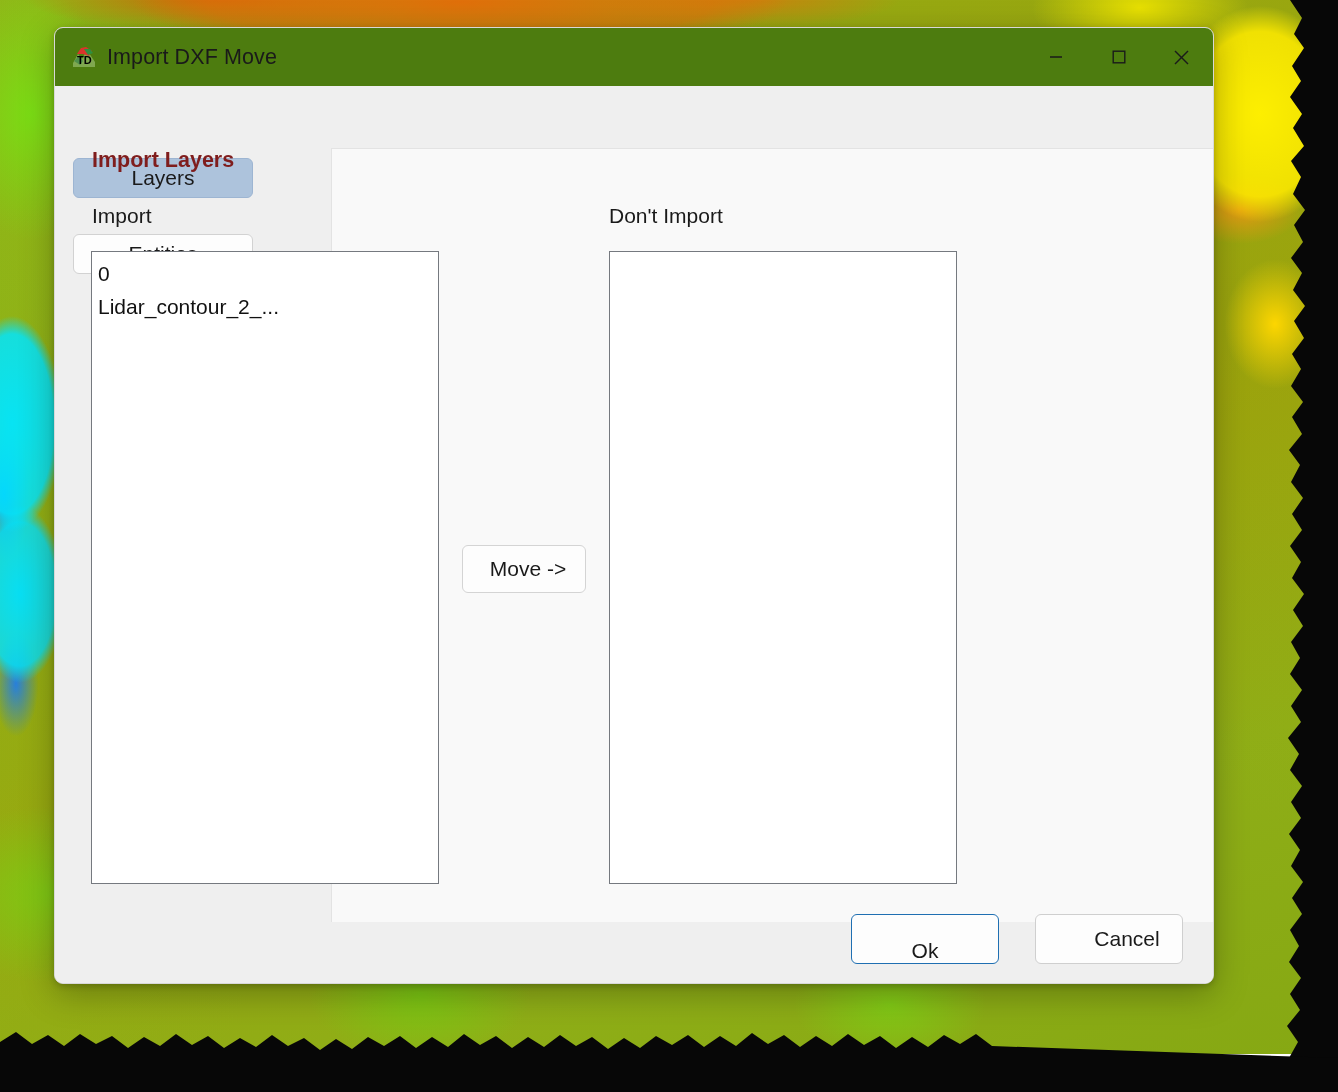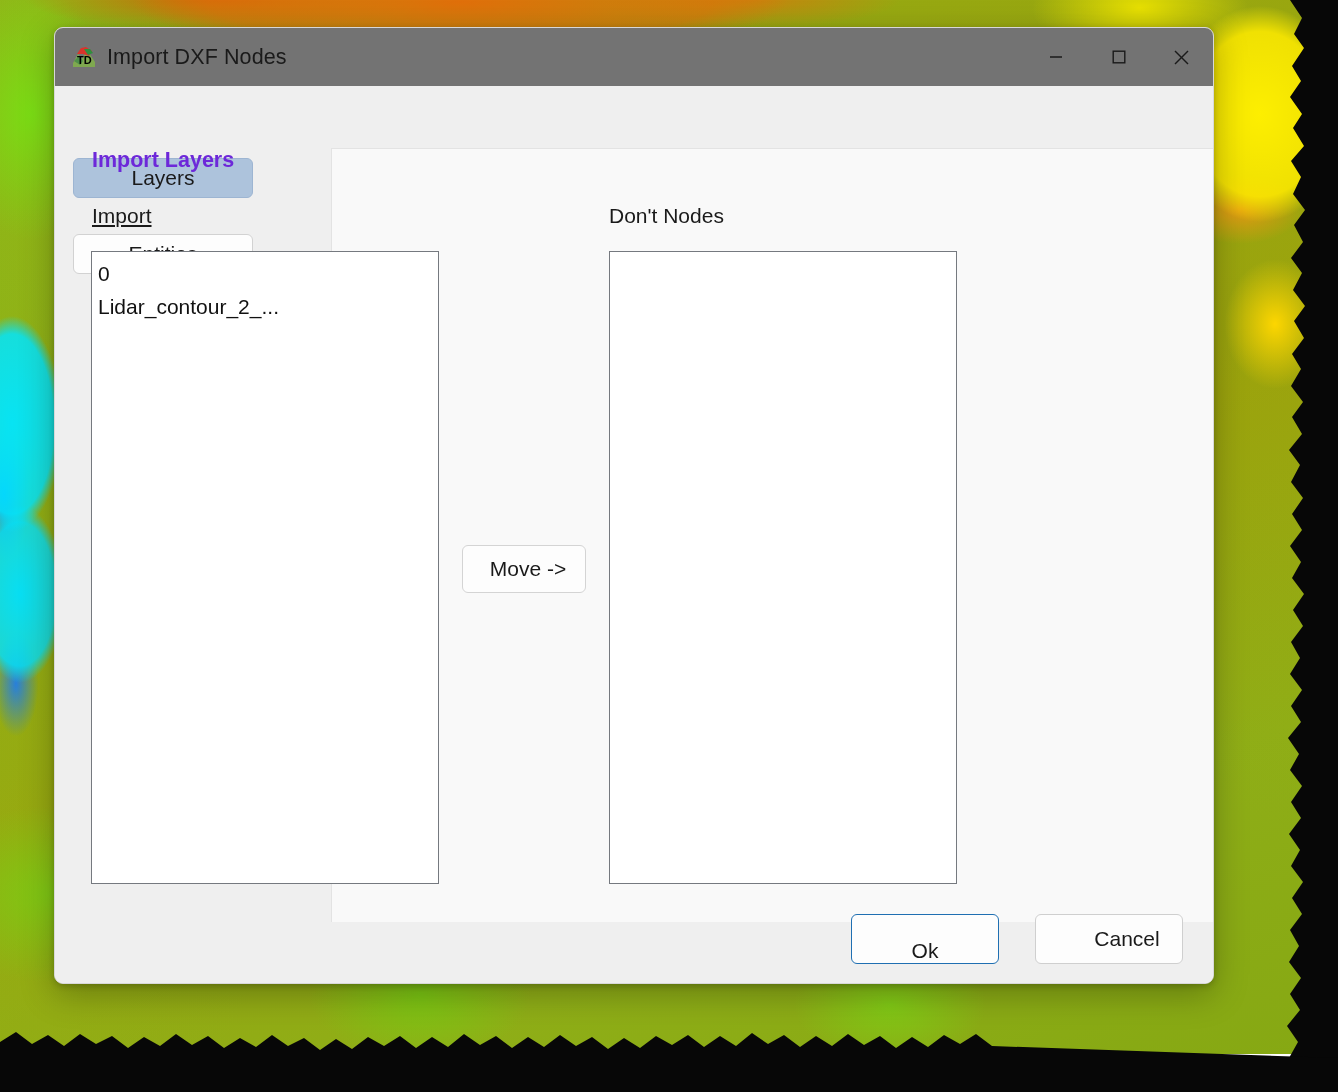--- a/index.html
+++ b/index.html
@@ -77,21 +77,21 @@
     border-radius: 9px;
     box-shadow: 0 10px 34px rgba(0,0,0,0.28), 0 2px 6px rgba(0,0,0,0.18);
     overflow: hidden;
     border: 1px solid #d8d8d8;
     box-sizing: border-box;
   }
 
   .titlebar {
     position: relative;
     height: 58px;
-    background: #737373;
+    background: #4d7c0f;
     display: flex;
     align-items: center;
   }
   .title-icon {
     width: 26px;
     height: 24px;
     margin-left: 16px;
     margin-right: 10px;
     flex: none;
     position: relative;
@@ -167,30 +167,30 @@
     border-bottom: none;
     box-sizing: border-box;
   }
 
   .content-head {
     position: absolute;
     left: 37px;
     top: 62px;
     font-size: 21.5px;
     font-weight: bold;
-    color: #6d28d9;
+    color: #7f1d1d;
   }
 
   .col-label {
     position: absolute;
     top: 118px;
     font-size: 21px;
     color: #1a1a1a;
   }
-  .col-label.left  { left: 37px; text-decoration: underline; }
+  .col-label.left  { left: 37px; }
   .col-label.right { left: 554px; }
 
   .listbox {
     position: absolute;
     top: 165px;
     width: 348px;
     height: 633px;
     background: #ffffff;
     border: 1px solid #75797f;
     box-sizing: border-box;
@@ -284,21 +284,21 @@
     <div class="titlebar">
       <span class="title-icon">
         <svg width="26" height="24" viewBox="0 0 26 24">
           <path d="M2 18 L7 9 L11 14 L16 5 L24 17 L24 22 L2 22 Z" fill="#7fa84f"></path>
           <path d="M6 9 L10 3 L15 2 L21 6 L18 11 L12 9 Z" fill="#d9342b"></path>
           <path d="M13 4 L19 4 L22 8 L17 10 Z" fill="#2f8f3f"></path>
           <path d="M3 16 L8 11 L12 16 L9 20 Z" fill="#4f8f4a"></path>
           <text x="6" y="19" font-family="Liberation Sans, sans-serif" font-size="11" font-weight="bold" fill="#000">TD</text>
         </svg>
       </span>
-      <span class="title-text">Import DXF Nodes</span>
+      <span class="title-text">Import DXF Move</span>
 
       <div class="winbtns">
         <div class="winbtn">
           <svg width="14" height="14" viewBox="0 0 14 14">
             <line x1="1" y1="7" x2="13" y2="7" stroke="#1a1a1a" stroke-width="1.4"></line>
           </svg>
         </div>
         <div class="winbtn">
           <svg width="14" height="14" viewBox="0 0 14 14">
             <rect x="1.2" y="1.2" width="11.6" height="11.6" fill="none" stroke="#1a1a1a" stroke-width="1.4"></rect>
@@ -322,21 +322,21 @@
         <div class="side-btn plain">
           <span>Entities</span>
         </div>
       </div>
 
       <div class="content"></div>
 
       <div class="content-head">Import Layers</div>
 
       <div class="col-label left">Import</div>
-      <div class="col-label right">Don't Nodes</div>
+      <div class="col-label right">Don't Import</div>
 
       <div class="listbox left">
         <div class="list-item">0</div>
         <div class="list-item">Lidar_contour_2_...</div>
       </div>
 
       <div class="listbox right"></div>
 
       <div class="move-btn">
         <span>Move -&gt;</span>

